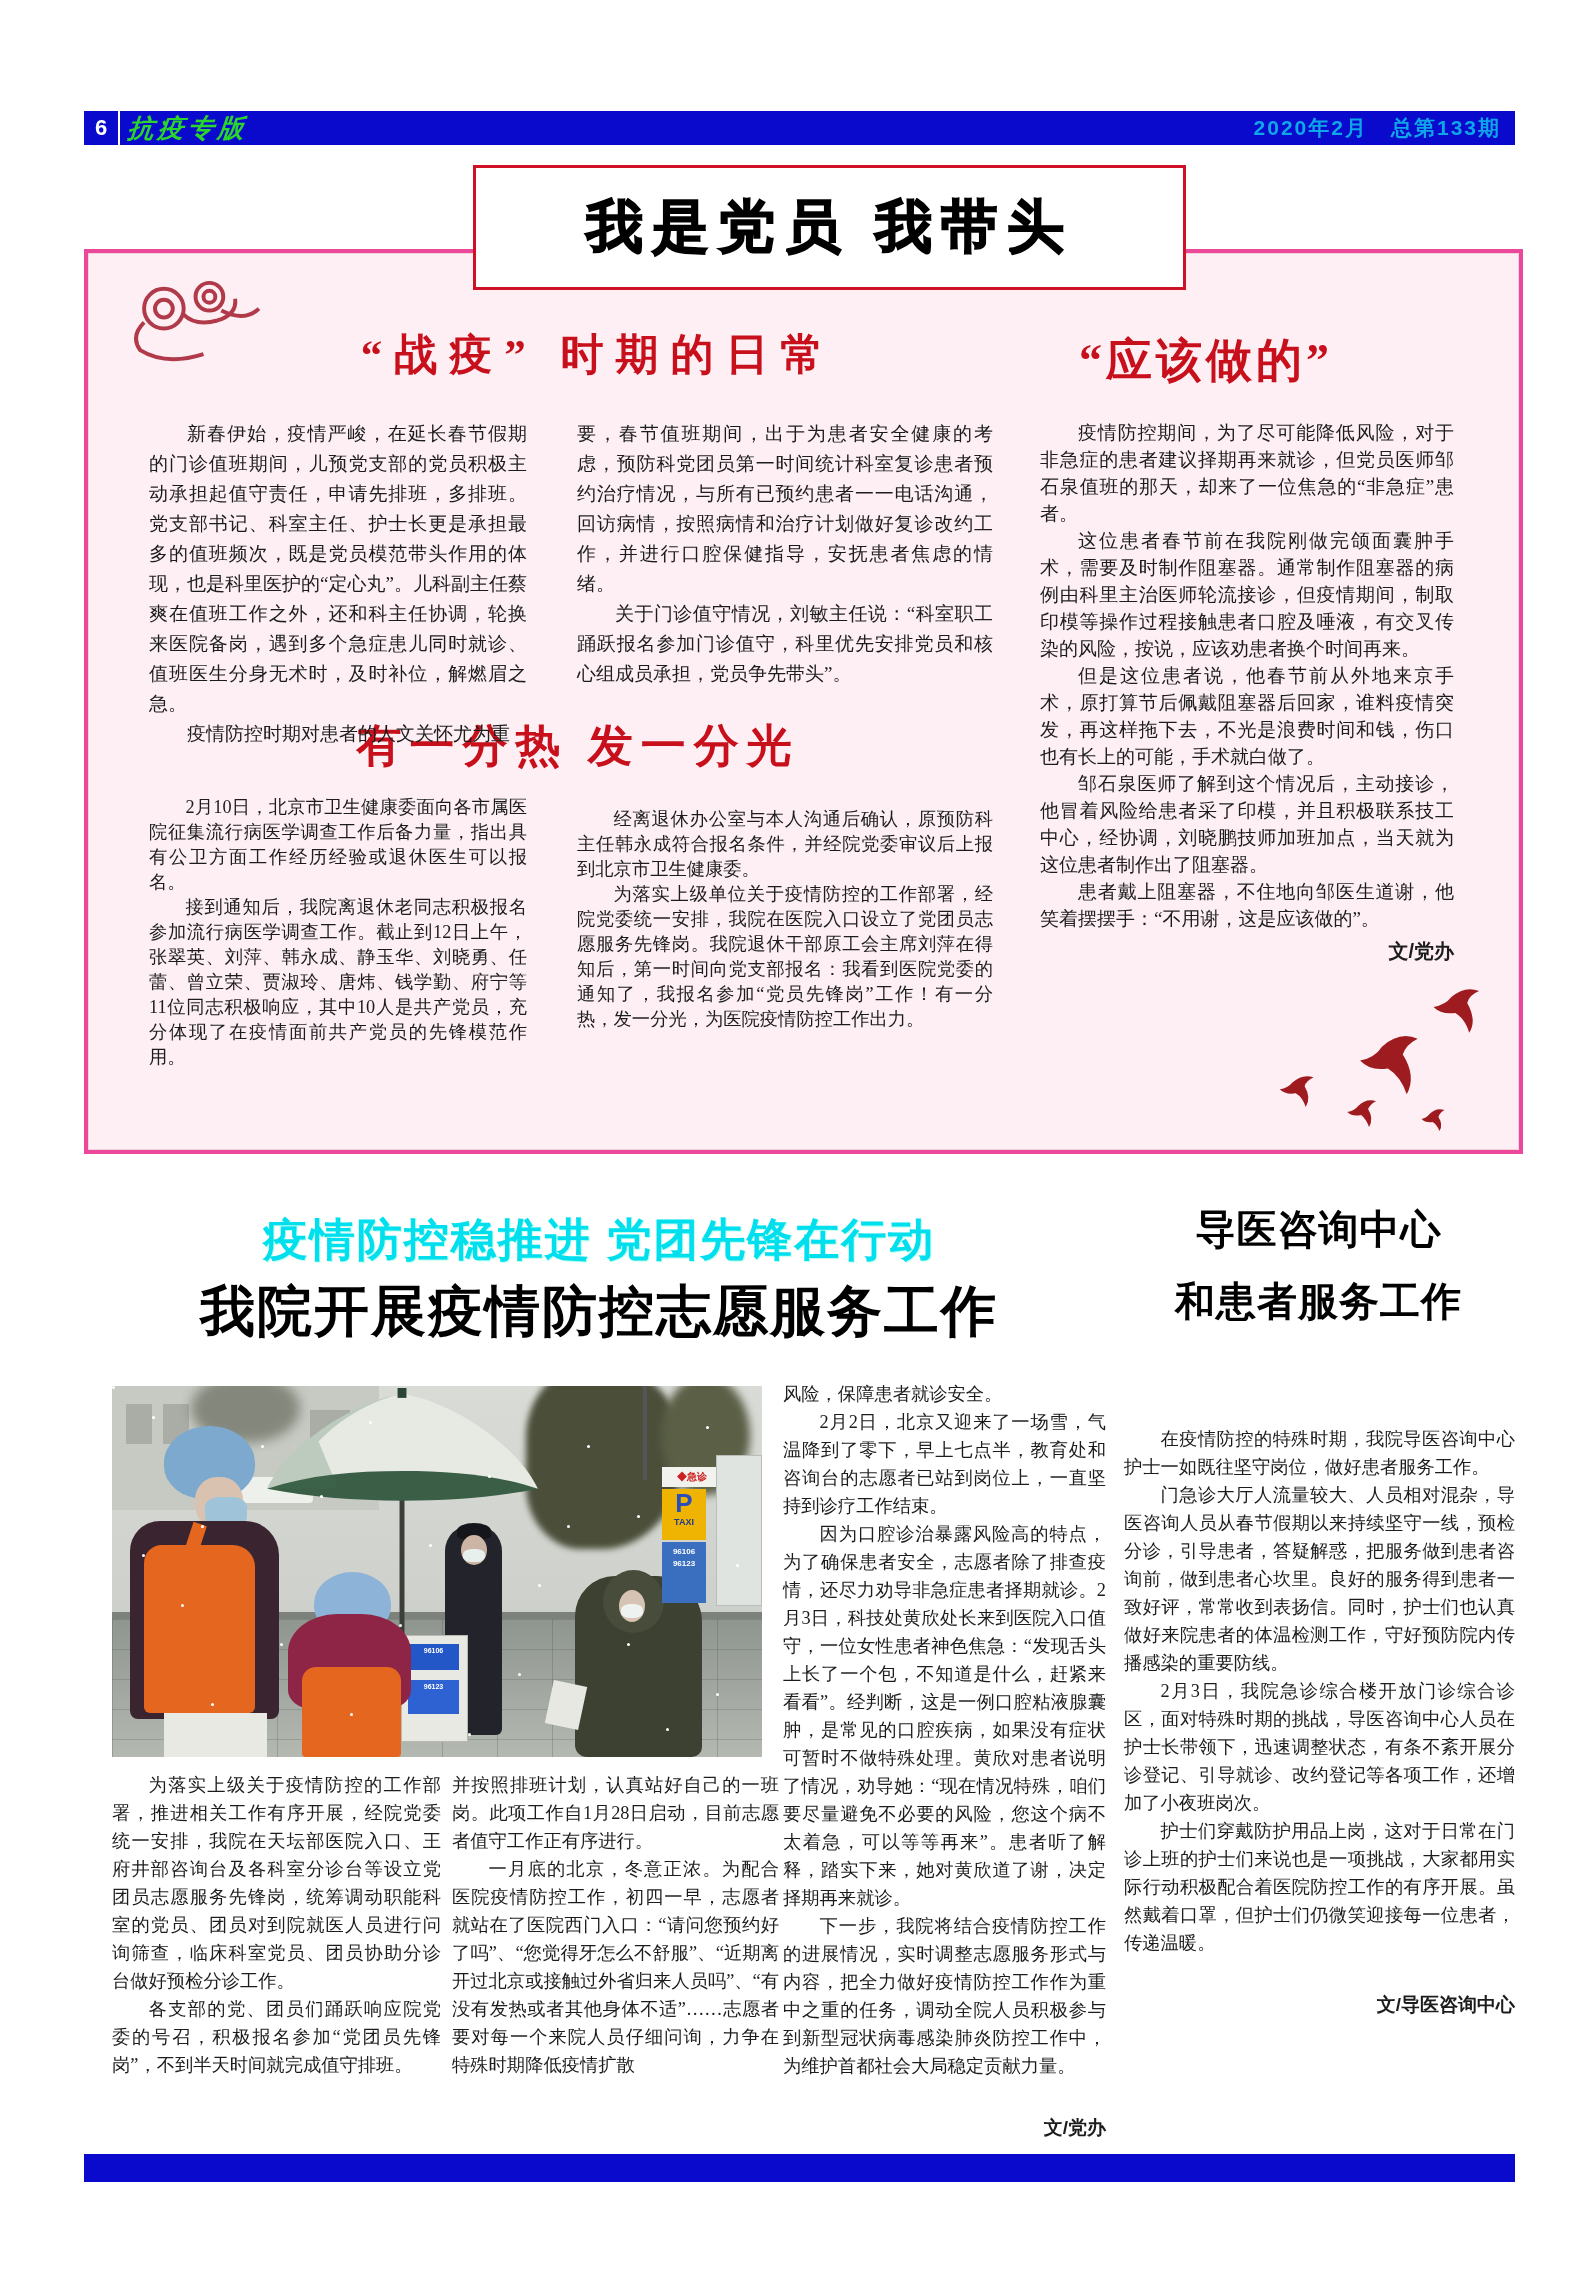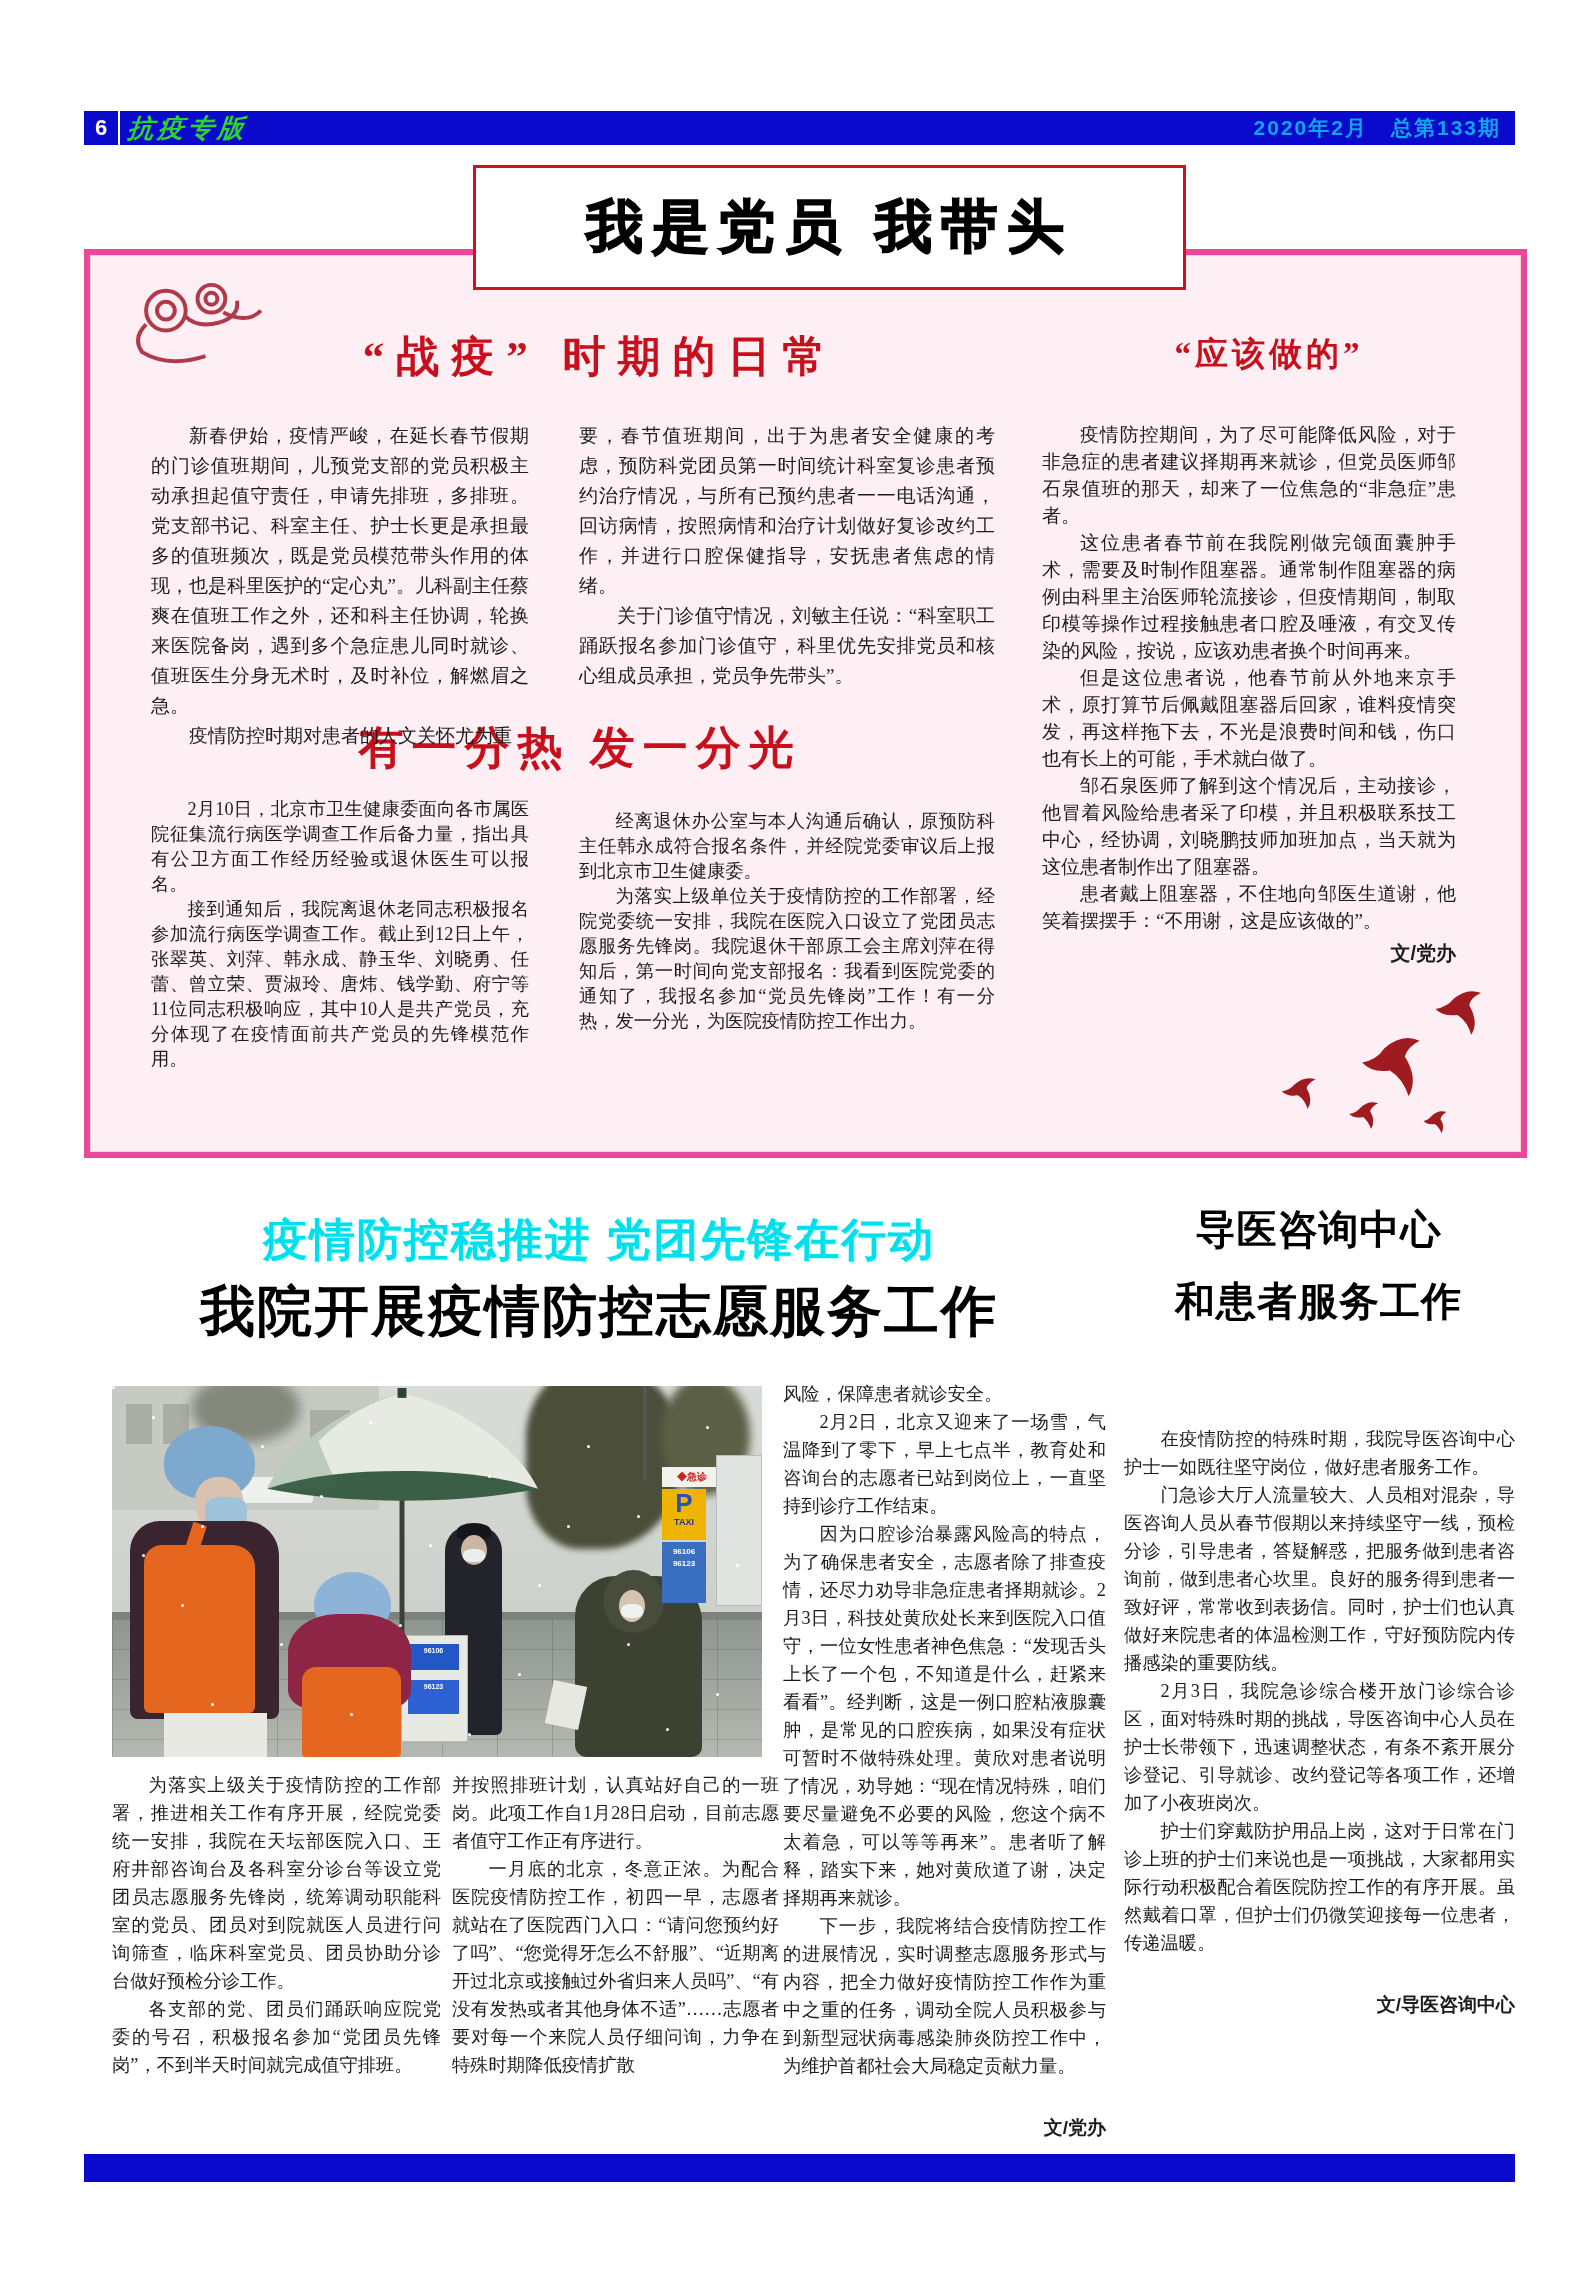--- a/index.html
+++ b/index.html
@@ -17,25 +17,25 @@
               font:bold 21px "Liberation Sans",sans-serif;letter-spacing:2px;}
 
   
   .banner{position:absolute;left:473px;top:165px;width:707px;height:119px;background:#ffffff;
           border:3px solid #cf1126;display:flex;align-items:center;justify-content:center;z-index:5;}
   .banner span{font:900 57px "Liberation Sans",sans-serif;color:#000;letter-spacing:9px;
                -webkit-text-stroke:1.5px #000;}
 
   
   .pinkbox{position:absolute;left:84px;top:249px;width:1431px;height:897px;background:#fdeff3;
-           border:6px solid #ec4899;box-shadow:inset 0 0 0 1px rgba(192,48,72,.15);}
+           border:4px solid #ec4899;box-shadow:inset 0 0 0 1px rgba(192,48,72,.15);}
   .cloud{position:absolute;left:38px;top:18px;}
   .t-red{color:#c8101c;font-family:"Liberation Serif",serif;font-weight:bold;text-align:center;}
   .title1{position:absolute;left:114px;top:73px;width:792px;font-size:43px;letter-spacing:12px;}
-  .title2{position:absolute;left:971px;top:77px;width:416px;font-size:33px;letter-spacing:4px;}
+  .title2{position:absolute;left:910px;top:77px;width:416px;font-size:46px;letter-spacing:4px;}
   .title3{position:absolute;left:79px;top:463px;width:822px;font-size:45px;letter-spacing:8px;}
 
   .col{position:absolute;text-align:justify;}
   .col p{margin:0;text-indent:2em;}
   .col p.noind{text-indent:0;}
   .a1c1{left:61px;top:166px;width:378px;font-size:19px;line-height:30px;}
   .a1c2{left:489px;top:166px;width:416px;font-size:19px;line-height:30px;}
   .a2c {left:952px;top:166px;width:414px;font-size:19px;line-height:27px;}
   .a3c1{left:61px;top:525px;width:378px;font-size:18.3px;line-height:25px;margin-top:17px;}
   .a3c2{left:489px;top:554px;width:416px;font-size:18.3px;line-height:25px;}

